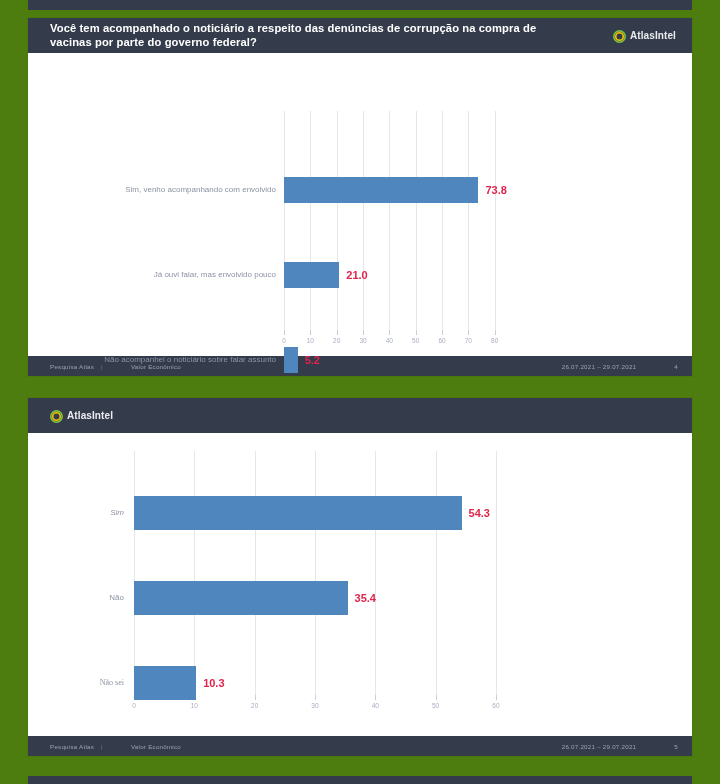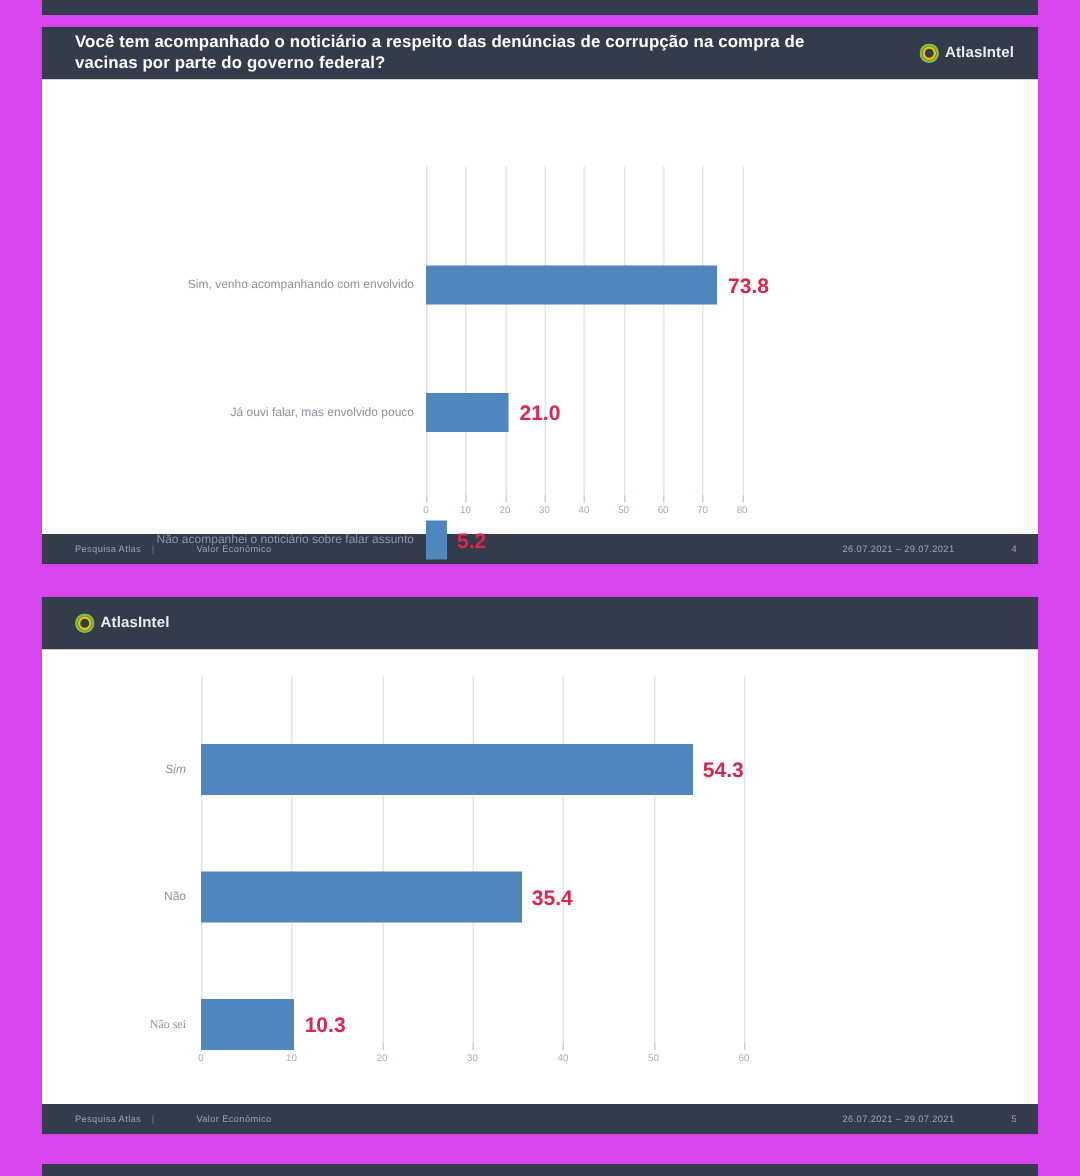--- a/index.html
+++ b/index.html
@@ -9,21 +9,21 @@
     width: 720px;
     height: 784px;
     overflow: hidden;
     font-family: "Liberation Sans", sans-serif;
   }
 
   .page {
     position: relative;
     width: 720px;
     height: 784px;
-    background: #d946ef;
+    background: #4d7c0f;
   }
 
   
   .slide {
     position: absolute;
     left: 28px;
     width: 664px;
     background: #ffffff;
     box-shadow: 0 0 0 1px rgba(0,0,0,0.04);
   }
@@ -124,21 +124,21 @@
     text-align: center;
   }
 
   .bar {
     position: absolute;
     background: #4e86bd;
   }
   .bar-value {
     position: absolute;
     color: #e0244b;
-    font-size: 14px;
+    font-size: 11px;
     font-weight: bold;
     transform: translateY(-50%);
     white-space: nowrap;
   }
 
   
   .partial-strip {
     position: absolute;
     left: 28px;
     width: 664px;

